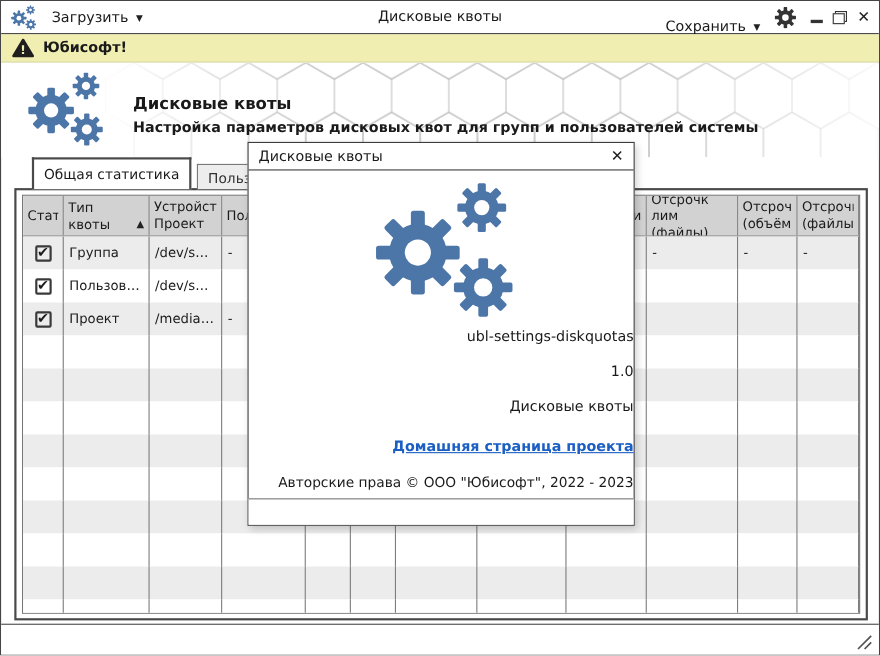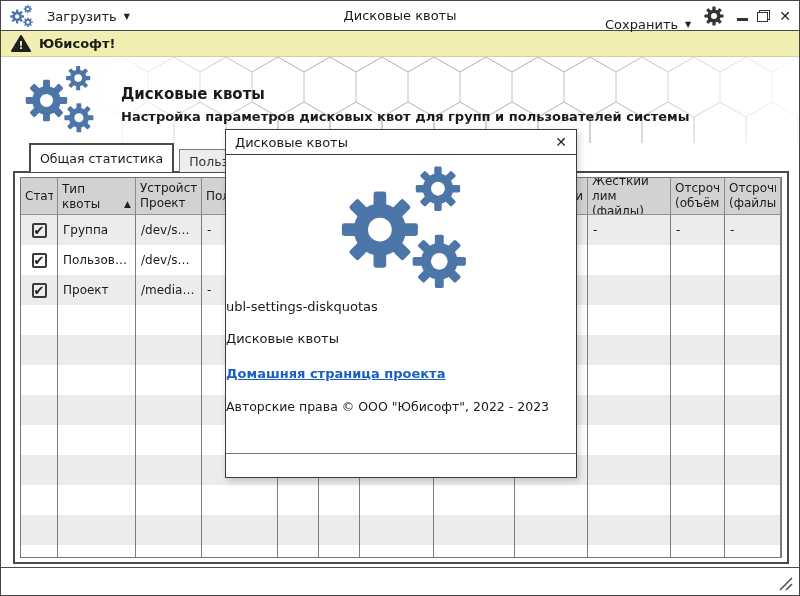--- a/index.html
+++ b/index.html
@@ -53,21 +53,21 @@
   .checkbox { width:15px; height:15px; border:2px solid #3a3a3a; border-radius:2px; font-size:13px; line-height:11px; text-align:center; color:#1a1a1a; }
 
   
   .statusbar { position:absolute; left:0; right:0; top:566px; height:29px; border-top:1px solid #4a4a4a; background:#fff; }
   .grip { position:absolute; right:6px; bottom:5px; }
 
   
   .dialog { position:absolute; left:224px; top:128px; width:352px; height:349px; background:#fff; border:1px solid #3c3c3c; z-index:10; box-shadow:2px 3px 7px rgba(0,0,0,0.18); }
   .dlg-titlebar { height:25px; border-bottom:1px solid #3c3c3c; display:flex; align-items:center; padding:0 9px; font-size:13px; }
   .dlg-close { margin-left:auto; font-size:14px; color:#222; line-height:14px; }
-  .dlg-body { text-align:left; }
+  .dlg-body { text-align:right; }
   .dlg-logo { display:block; margin:6px auto 0; }
   .dlg-appid { margin-top:6px; font-size:13px; }
   .dlg-version { margin-top:17px; font-size:13px; }
   .dlg-appname { margin-top:17px; font-size:13px; }
   .dlg-link-row { margin-top:17px; }
   .dlg-link { font-size:13px; color:#1b5fc4; text-decoration:underline; font-weight:600; }
   .dlg-copyright { margin-top:17px; font-size:12.5px; }
   .dlg-footer { position:absolute; left:0; right:0; bottom:0; height:24px; border-top:1px solid #777; background:#fff; }
 
   .blue { color:#4d76a8; }
@@ -202,21 +202,21 @@
         <div class="hcell" style="width: 74px;">
           <span class="hlabel"></span>
         </div>
         <div class="hcell" style="width: 81px;">
           <span class="hlabel"></span>
         </div>
         <div class="hcell" style="width: 73px;">
           <span class="hlabel" style="text-align: right;">ми</span>
         </div>
         <div class="hcell" style="width: 83px;">
-          <span class="hlabel">Жесткий лим
+          <span class="hlabel">Отсрочк лим
 (файлы)</span>
         </div>
         <div class="hcell" style="width: 54px;">
           <span class="hlabel">Отсрочк
 (объём)</span>
         </div>
         <div class="hcell" style="width: 56px;">
           <span class="hlabel">Отсрочк
 (файлы)</span>
         </div>
@@ -408,20 +408,21 @@
   <div class="dialog">
     <div class="dlg-titlebar">
       <span>Дисковые квоты</span>
       <span class="dlg-close">✕</span>
     </div>
     <div class="dlg-body">
       <svg class="dlg-logo blue" width="140" height="132" viewBox="0 0 100 100" preserveAspectRatio="xMidYMid meet">
           <use href="#logo"></use>
         </svg>
       <div class="dlg-appid">ubl-settings-diskquotas</div>
+      <div class="dlg-version">1.0</div>
       <div class="dlg-appname">Дисковые квоты</div>
       <div class="dlg-link-row">
         <a class="dlg-link">Домашняя страница проекта</a>
       </div>
       <div class="dlg-copyright">Авторские права © ООО "Юбисофт", 2022 - 2023</div>
     </div>
     <div class="dlg-footer"></div>
   </div>
 
 </div>

